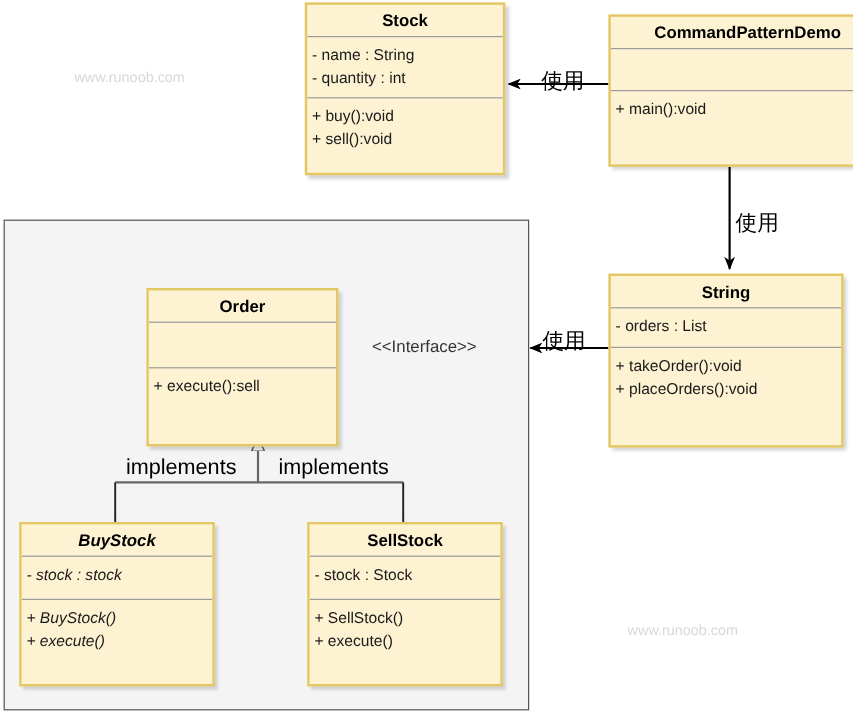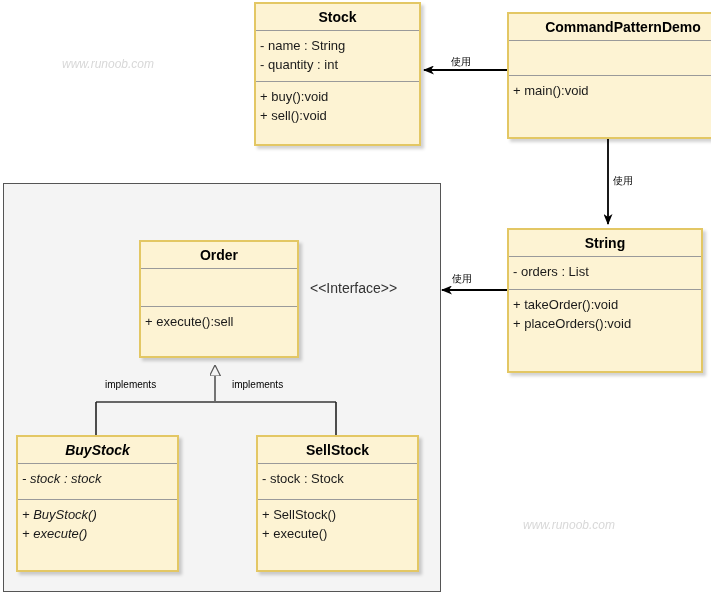--- a/index.html
+++ b/index.html
@@ -54,40 +54,39 @@
     padding: 6px 7px 6px 4px;
     line-height: 1.45;
     box-sizing: border-box;
   }
   .uml-compartment div {
     white-space: nowrap;
   }
   
   .edge-label {
     position: absolute;
-    font-size: 10px;
+    font-size: 18px;
     color: #000;
     white-space: nowrap;
     background: transparent;
   }
   .stereotype {
     position: absolute;
     font-size: 14px;
     color: #333;
     white-space: nowrap;
     margin-top: 37px;
   }
   
   .watermark {
     position: absolute;
     font-size: 12px;
     color: #d8d8d8;
     white-space: nowrap;
     user-select: none;
-    font-style: italic;
   }
   svg.edges {
     position: absolute;
     left: 0;
     top: 0;
     width: 711px;
     height: 597px;
     pointer-events: none;
   }
 </style>
@@ -159,21 +158,21 @@
     <div class="uml-compartment" style="height:32px;">
       <div>- orders : List</div>
     </div>
     <div class="uml-sep"></div>
     <div class="uml-compartment">
       <div>+ takeOrder():void</div>
       <div>+ placeOrders():void</div>
     </div>
   </div>
 
-  <div class="uml-class" style="left:139px; top:240px; width:160px; height:118px;">
+  <div class="uml-class" style="left:122px; top:240px; width:160px; height:132px;">
     <div class="uml-title">Order</div>
     <div class="uml-sep"></div>
     <div class="uml-compartment" style="height:37px;"></div>
     <div class="uml-sep"></div>
     <div class="uml-compartment">
       <div>+ execute():sell</div>
     </div>
   </div>
   <div class="stereotype" style="left:310px; top:243px;">&lt;&lt;Interface&gt;&gt;</div>
 

